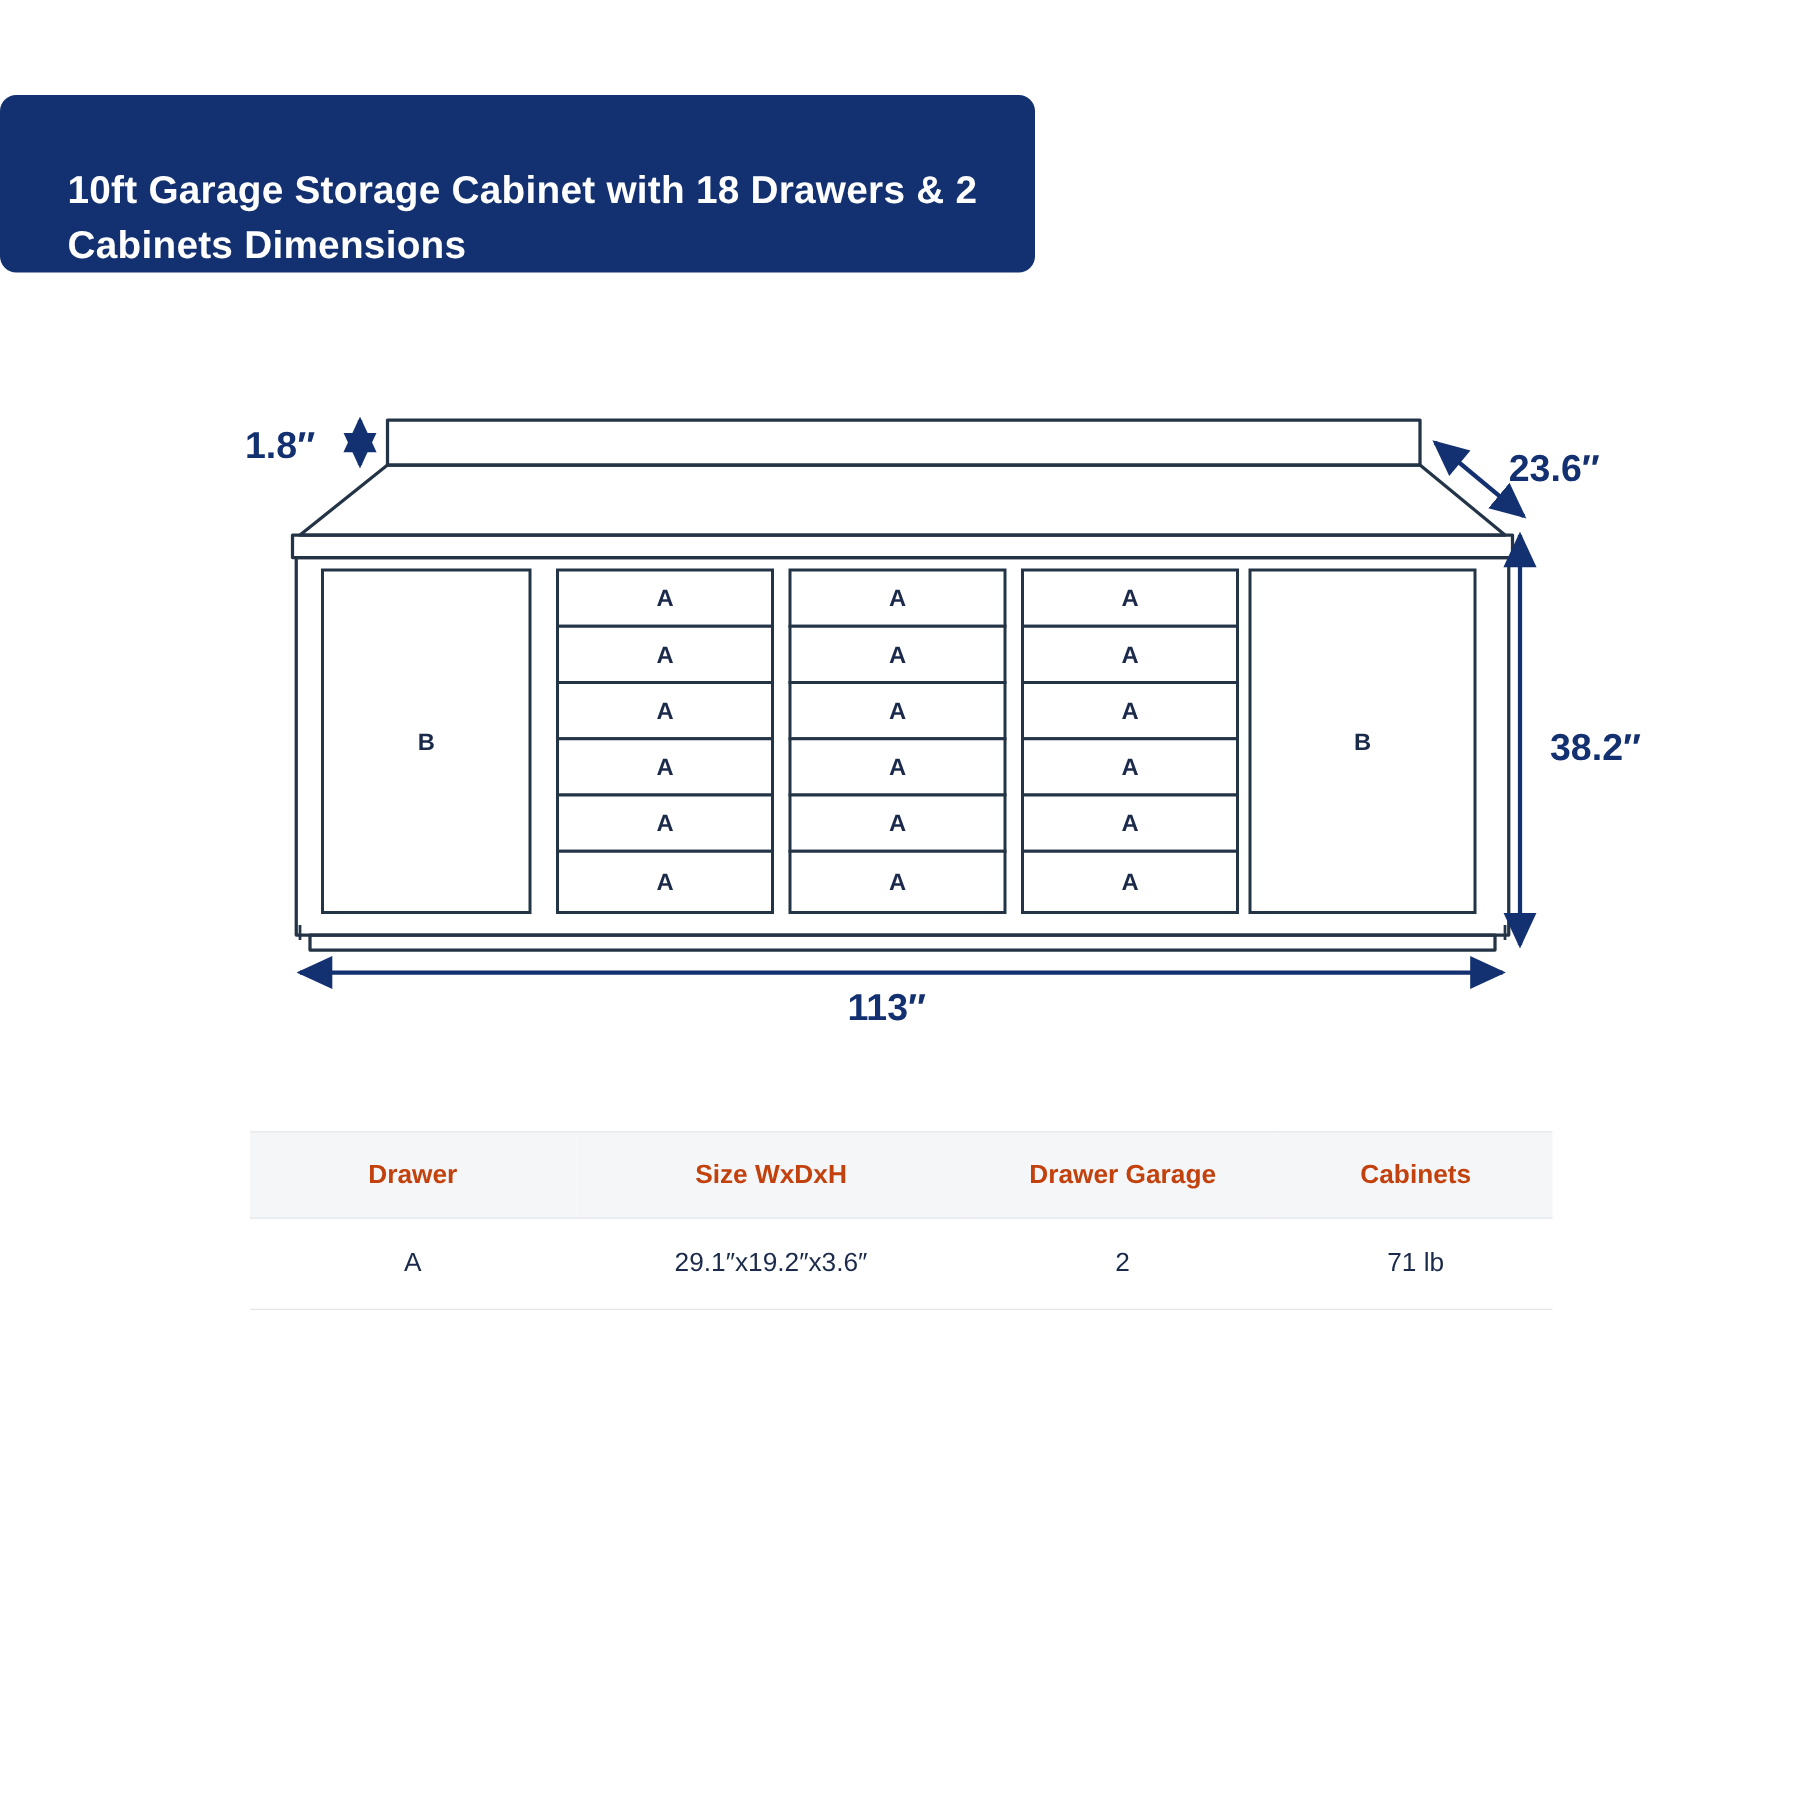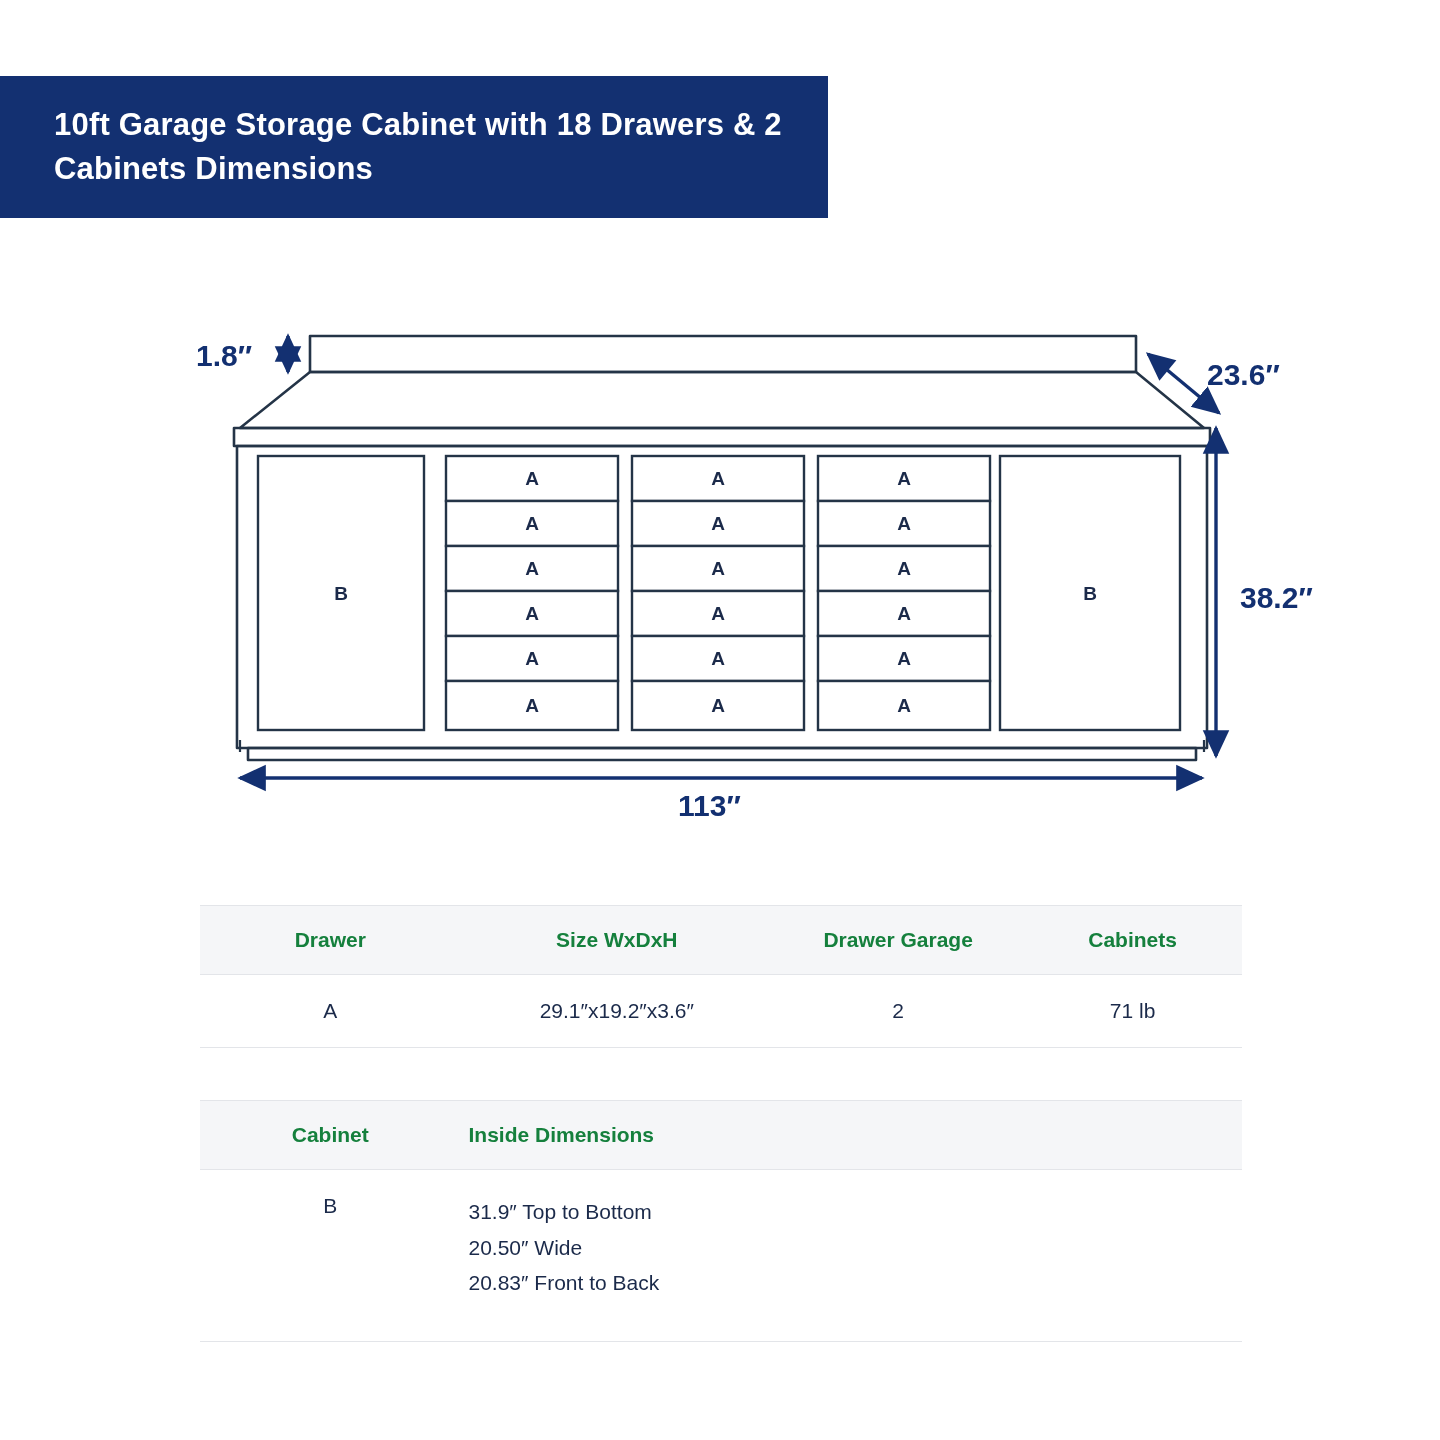--- a/index.html
+++ b/index.html
@@ -18,21 +18,22 @@
 
   
   .title-banner {
     position: absolute;
     left: 0;
     top: 76px;
     width: 828px;
     height: 142px;
     background: #133071;
     display: flex;
-    align-items: center;
+    align-items: flex-end;
+    border-radius: 13px;
   }
   .title-text {
     color: #ffffff;
     font-size: 31px;
     font-weight: bold;
     line-height: 1.42;
     padding-left: 54px;
     padding-right: 24px;
     letter-spacing: 0.2px;
   }
@@ -87,21 +88,21 @@
   table {
     width: 100%;
     border-collapse: collapse;
     table-layout: fixed;
   }
   table.drawer-table { margin-bottom: 52px; }
   thead th {
     background: #f5f6f8;
     font-size: 21px;
     font-weight: bold;
-    color: #15803d;
+    color: #c2410c;
     padding: 22px 8px;
     text-align: center;
     border-top: 1px solid #e3e5e9;
     border-bottom: 1px solid #e3e5e9;
   }
   tbody td {
     font-size: 21px;
     color: #1b2a4a;
     padding: 24px 8px;
     text-align: center;
@@ -226,36 +227,14 @@
     <tbody>
       <tr>
         <td>A</td>
         <td>29.1″x19.2″x3.6″</td>
         <td>2</td>
         <td>71 lb</td>
       </tr>
     </tbody>
   </table>
 
-  <table class="cabinet-table">
-    <colgroup>
-      <col style="width:25%">
-        <col style="width:75%">
-    </colgroup>
-    <thead>
-      <tr>
-        <th>Cabinet</th>
-        <th class="left-col">Inside Dimensions</th>
-      </tr>
-    </thead>
-    <tbody>
-      <tr>
-        <td>B</td>
-        <td class="left-col cab-dims">
-          <div>31.9″ Top to Bottom</div>
-          <div>20.50″ Wide</div>
-          <div>20.83″ Front to Back</div>
-        </td>
-      </tr>
-    </tbody>
-  </table>
 
 </div>
 
 </body></html>

